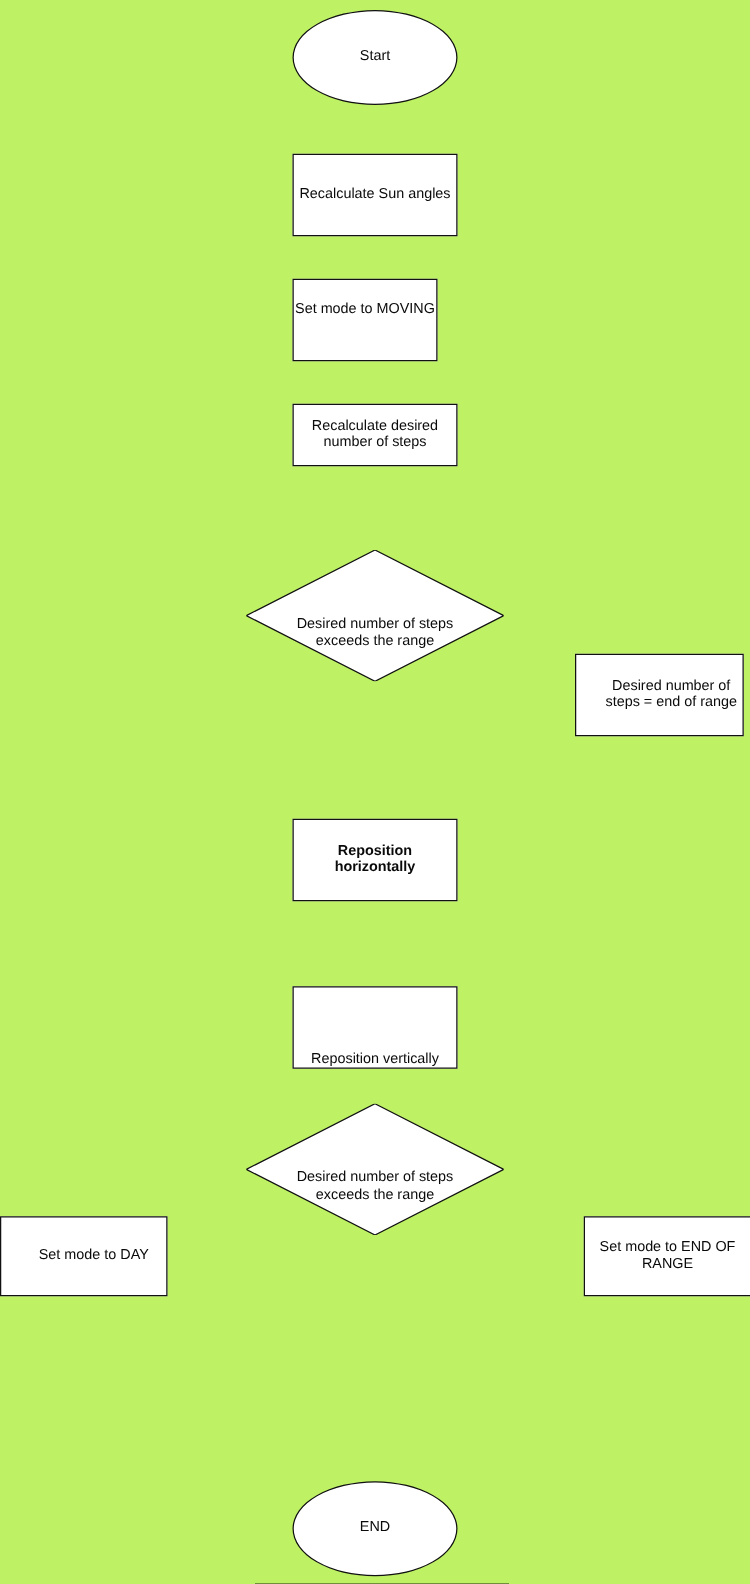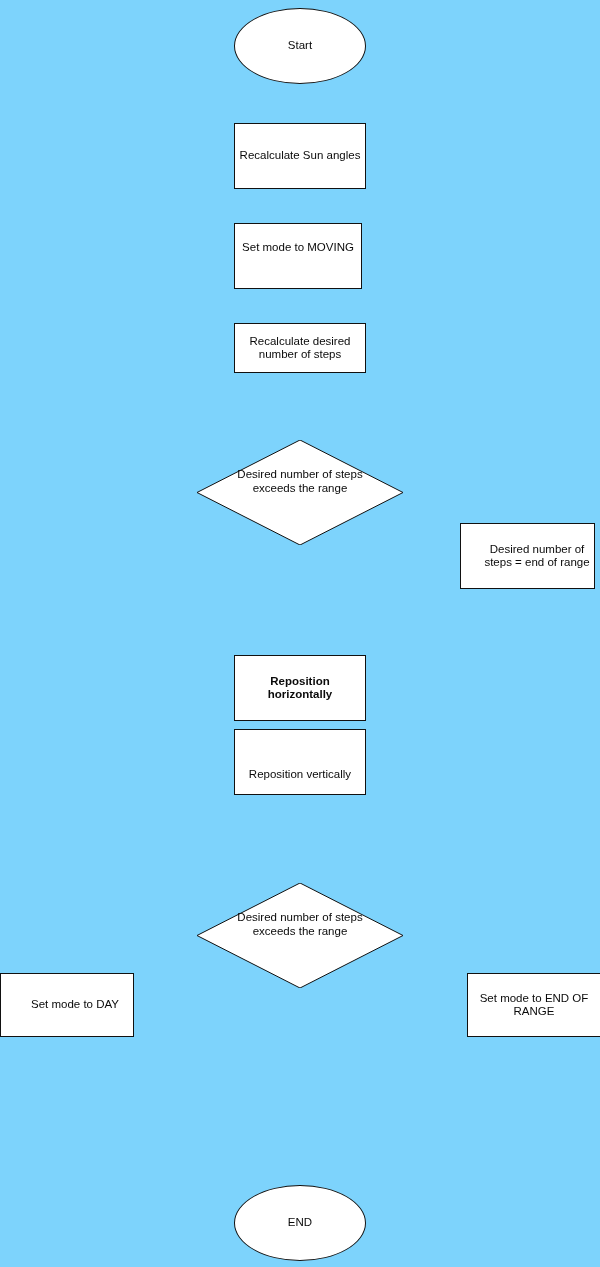--- a/index.html
+++ b/index.html
@@ -4,21 +4,21 @@
 <style>
   html, body {
     margin: 0;
     padding: 0;
     background: #000000;
   }
   #canvas {
     position: relative;
     width: 600px;
     height: 1267px;
-    background: #7dd3fc;
+    background: #bef264;
     overflow: hidden;
     font-family: "Liberation Sans", sans-serif;
   }
   .node {
     position: absolute;
     box-sizing: border-box;
     color: #0a0a0a;
     font-size: 11.5px;
     line-height: 13.5px;
     text-align: center;
@@ -48,21 +48,21 @@
     left: 0;
     top: 0;
   }
   .decision .label {
     position: relative;
     z-index: 2;
     display: block;
     width: 160px;
   }
   .decision.node {
-    align-items: flex-start;
+    align-items: center;
   }
   .decision .label-wrap {
     position: relative;
     z-index: 2;
     width: 100%;
     display: flex;
     justify-content: center;
   }
   .edge-layer {
     position: absolute;
@@ -81,21 +81,21 @@
   <svg class="edge-layer" viewBox="0 0 600 1267" xmlns="http://www.w3.org/2000/svg" aria-hidden="true"></svg>
 
   <div class="node terminator" style="left:234px; top:8px; width:132px; height:76px;">
     <span class="label">Start</span>
   </div>
 
   <div class="node process" style="left:234px; top:123px; width:132px; height:66px;">
     <span class="label">Recalculate Sun angles</span>
   </div>
 
-  <div class="node process" style="left:234px; top:223px; width:128px; height:66px; align-items:flex-start; padding-top:17px;">
+  <div class="node process" style="left:234px; top:223px; width:116px; height:66px; align-items:flex-start; padding-top:17px;">
     <span class="label" style="white-space:nowrap;">Set mode to MOVING</span>
   </div>
 
   <div class="node process" style="left:234px; top:323px; width:132px; height:50px;">
     <span class="label" style="width:124px;">Recalculate desired number of steps</span>
   </div>
 
   <div class="node decision" style="left:197px; top:440px; width:206px; height:105px; padding-top:28px;">
     <svg class="diamond-svg" width="206" height="105" viewBox="0 0 206 105" xmlns="http://www.w3.org/2000/svg">
       <polygon points="103,0 206,52.5 103,105 0,52.5" fill="#ffffff" stroke="#111111" stroke-width="1"></polygon>
@@ -106,21 +106,21 @@
   </div>
 
   <div class="node process" style="left:460px; top:523px; width:135px; height:66px;padding-left:19px;">
     <span class="label" style="width:130px;">Desired number of steps = end of range</span>
   </div>
 
   <div class="node process" style="left:234px; top:655px; width:132px; height:66px;font-weight:bold;">
     <span class="label" style="width:90px;">Reposition horizontally</span>
   </div>
 
-  <div class="node process" style="left:234px; top:729px; width:132px; height:66px; align-items:center; padding-top:25px;">
+  <div class="node process" style="left:234px; top:789px; width:132px; height:66px; align-items:flex-end; padding-top:25px;">
     <span class="label" style="white-space:nowrap;">Reposition vertically</span>
   </div>
 
   <div class="node decision" style="left:197px; top:883px; width:206px; height:105px; padding-top:28px;">
     <svg class="diamond-svg" width="206" height="105" viewBox="0 0 206 105" xmlns="http://www.w3.org/2000/svg">
       <polygon points="103,0 206,52.5 103,105 0,52.5" fill="#ffffff" stroke="#111111" stroke-width="1"></polygon>
     </svg>
     <div class="label-wrap">
       <span class="label">Desired number of steps exceeds the range</span>
     </div>

